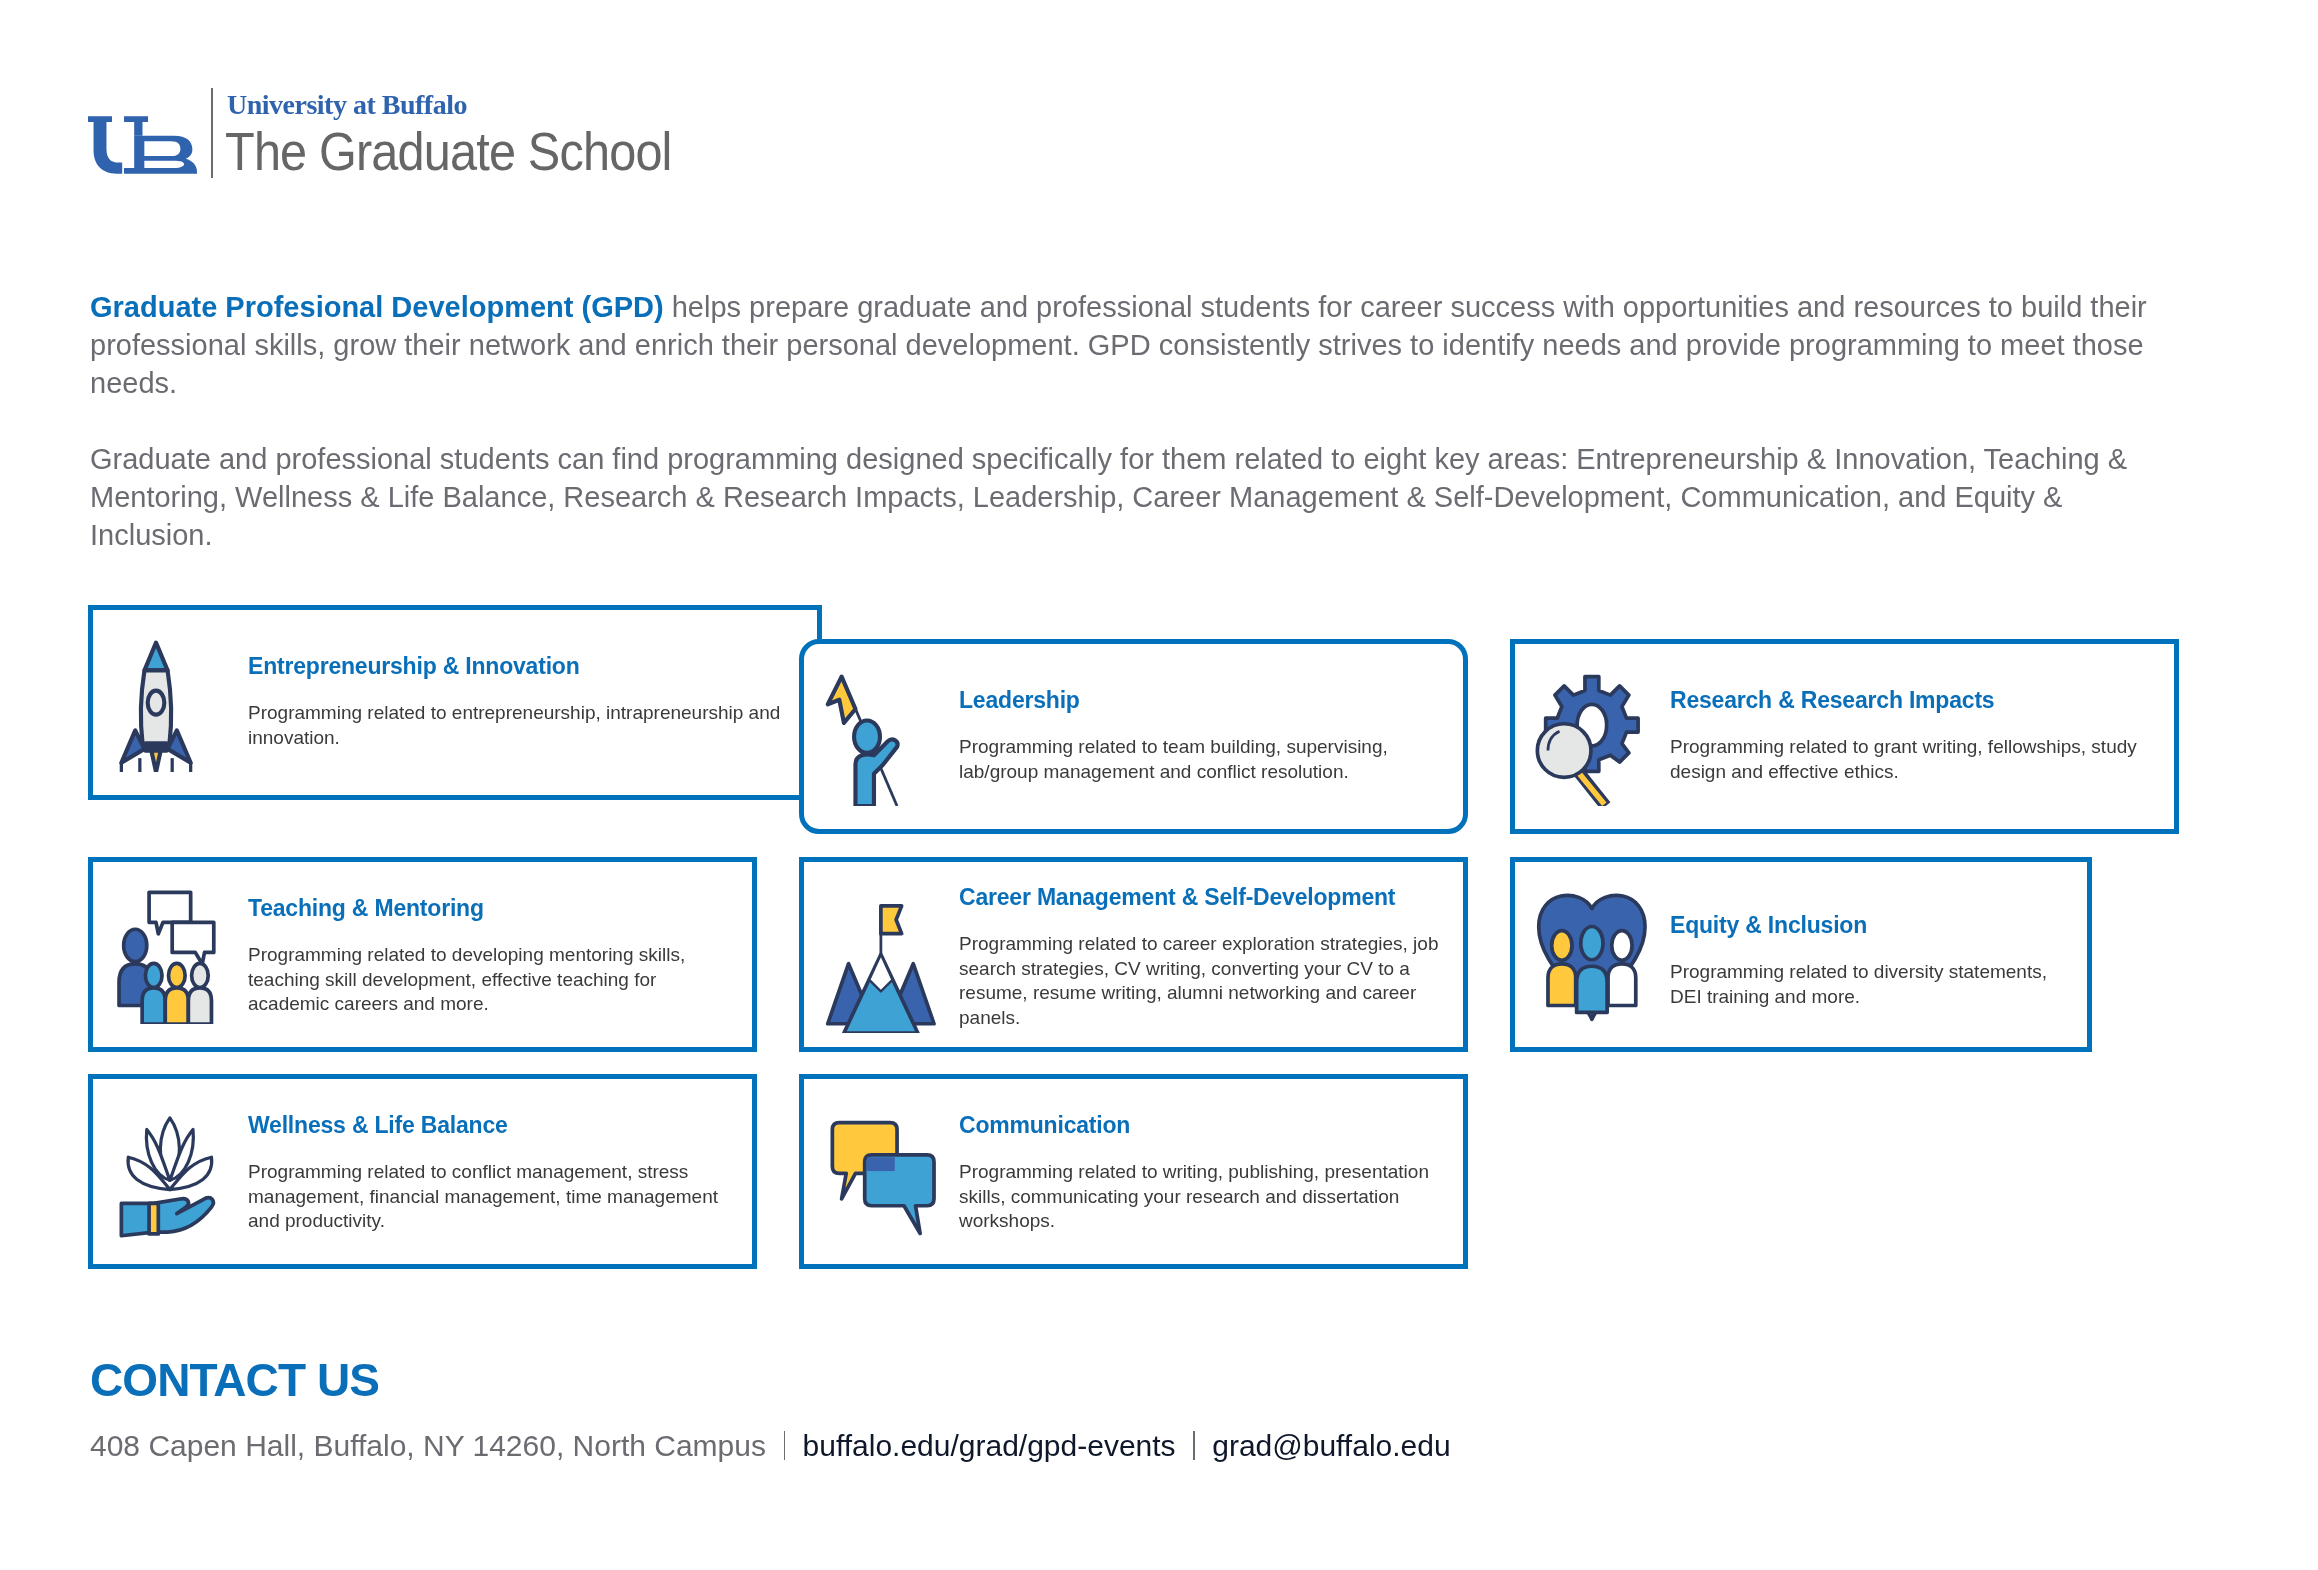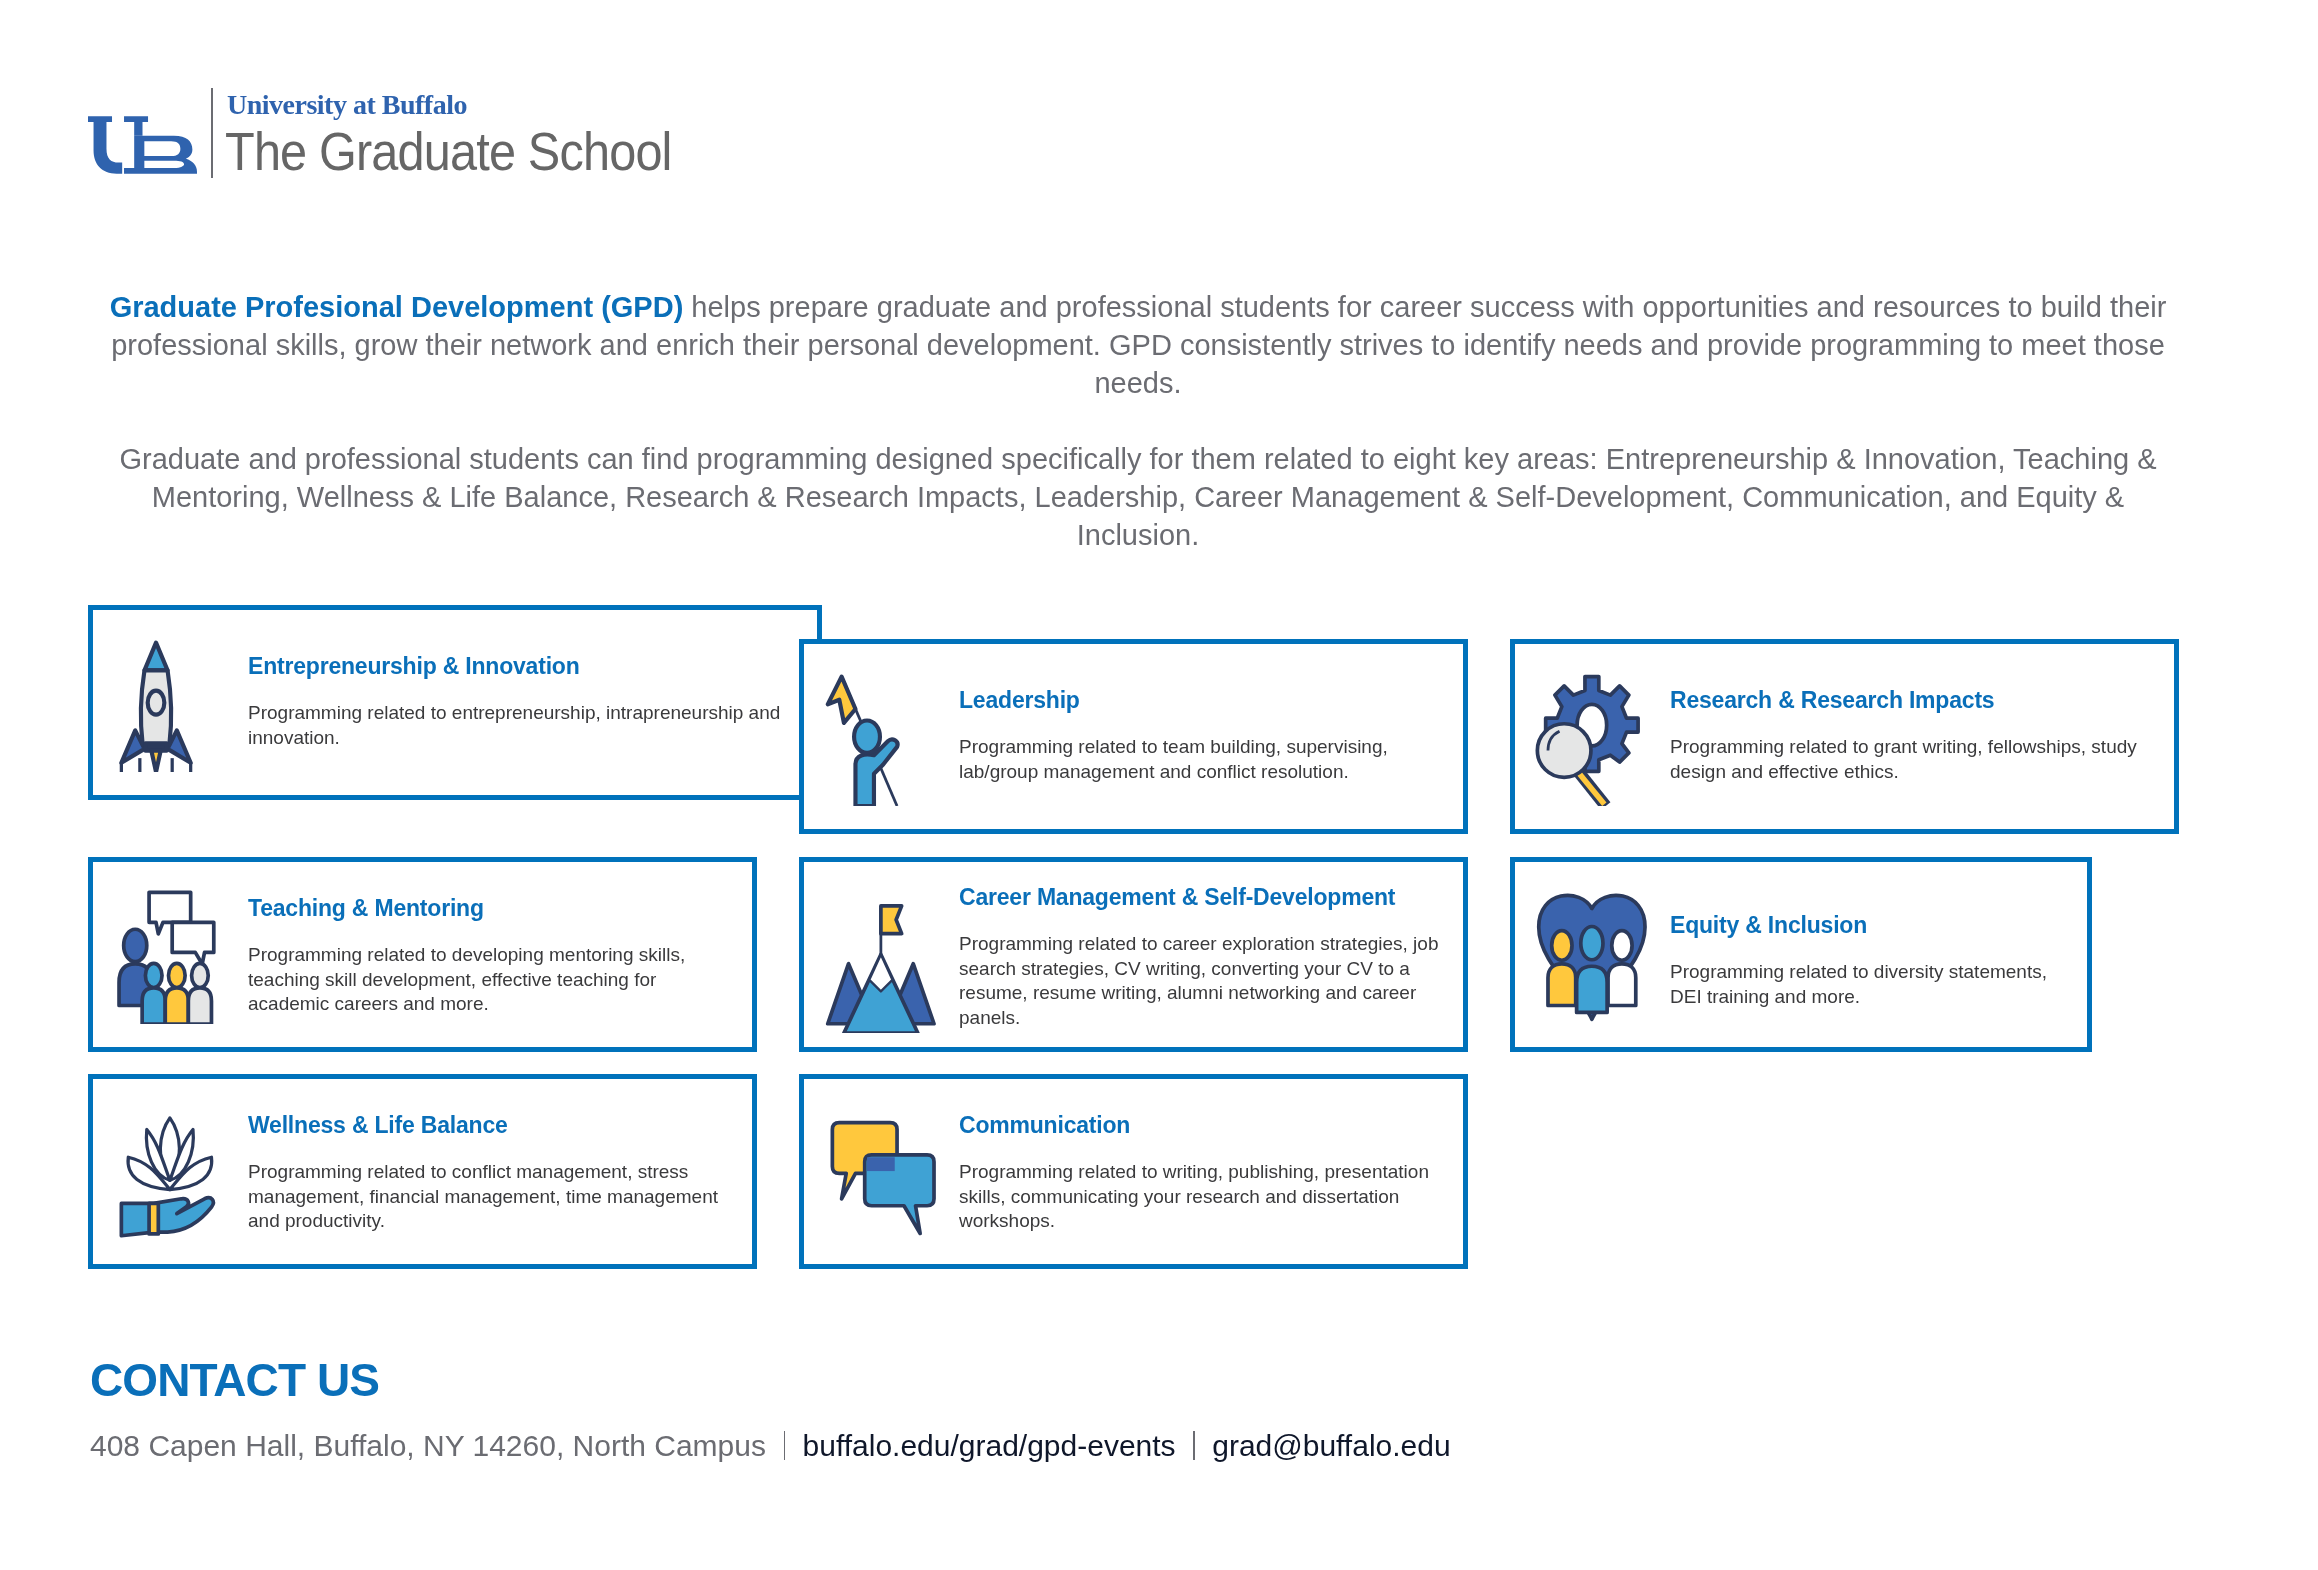--- a/index.html
+++ b/index.html
@@ -9,35 +9,35 @@
   
   .logo { position:absolute; left:88px; top:88px; height:93px; }
   .ub-mark { position:absolute; left:0; top:28px; width:109px; height:58px; }
   .logo-divider { position:absolute; left:123px; top:0; width:1.9px; height:90px; background:#6b6c72; }
   .logo-univ { position:absolute; left:139px; top:0.9px; font-family:"Liberation Serif", "DejaVu Serif", serif;
                font-weight:bold; font-size:28px; color:#2f63ae; letter-spacing:-0.5px; white-space:nowrap; }
   .logo-school { position:absolute; left:137px; top:32px; font-size:54px; color:#666666; white-space:nowrap;
                  letter-spacing:-0.9px; transform:scaleX(0.9); transform-origin:left; }
 
   
-  .intro { position:absolute; left:90px; top:288px; width:2096px; font-size:29px; line-height:38px; color:#6b6c72;text-align:center; }
+  .intro { position:absolute; left:90px; top:288px; width:2096px; font-size:29px; line-height:38px; color:#6b6c72; }
   .intro p { margin:0; }
   .intro p + p { margin-top:38px; }
   .intro .gpd { color:#0a6fb9; font-weight:bold; }
 
   
   .cards { position:absolute; left:0; top:0; }
   .card { position:absolute; box-sizing:border-box; border:5.1px solid #0072bb; background:#fff; }
   .card .icon { position:absolute; left:18.5px; width:125px; height:134px; }
   .card .text { position:absolute; left:155px; right:9.3px; }
   .card .title { color:#0a6fb9; font-weight:bold; font-size:23px; line-height:28px; white-space:nowrap; letter-spacing:-0.2px; }
   .card .desc { margin-top:21.3px; color:#3a3a3c; font-size:19px; line-height:24.6px; }
 
   .c1 { left:88px;  top:605px; width:734px; height:195px; }
-  .c2 { left:799px; top:639px; width:669px; height:195px; }
+  .c2 { left:799px; top:639px; width:669px; height:195px;border-radius:20px; }
   .c3 { left:1510px; top:639px; width:669px; height:195px; }
   .c4 { left:88px;  top:857px; width:669px; height:195px; }
   .c5 { left:799px; top:857px; width:669px; height:195px; }
   .c6 { left:1510px; top:857px; width:582px; height:195px; }
   .c7 { left:88px;  top:1074px; width:669px; height:195px; }
   .c8 { left:799px; top:1074px; width:669px; height:195px; }
 
   
   .contact-title { position:absolute; left:90px; top:1353px; font-size:46px; font-weight:bold; color:#0a6fb9;
                    letter-spacing:-0.9px; }

